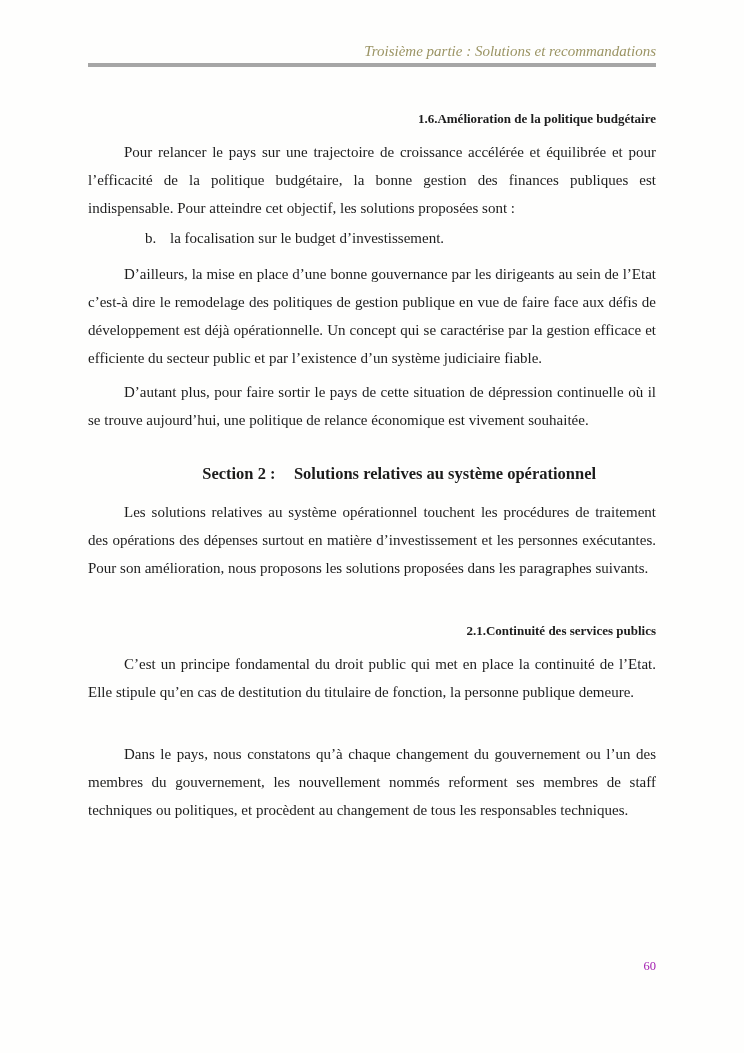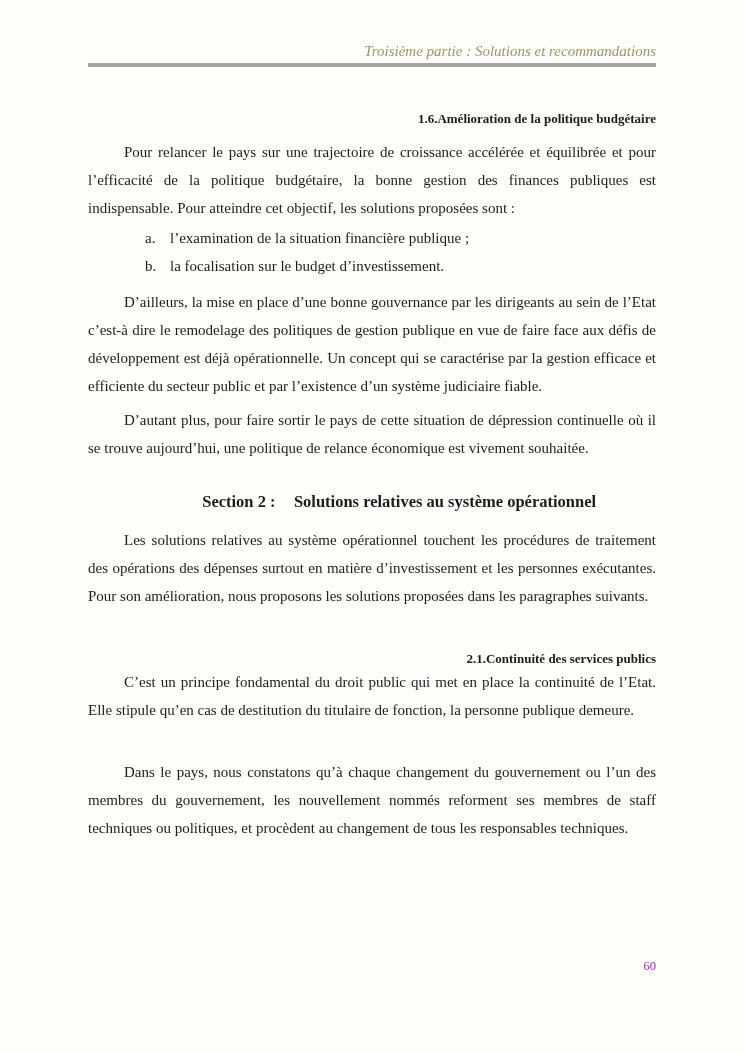--- a/index.html
+++ b/index.html
@@ -52,21 +52,21 @@
     margin-top:28px;
     font-size:16.5px;
     font-weight:bold;
     line-height:24px;
     padding-left:36px;
     text-align:center;
   }
   .h-section .sec-label { display:inline-block; width:110px; }
   .p5 { margin-top:12px; }
   .h-sub2 { margin-top:40px; }
-  .p6 { }
+  .p6 { margin-top:10px; }
   .p7 { margin-top:34px; }
   .page-number {
     position:absolute;
     top:958px;
     right:88px;
     font-size:12.5px;
     line-height:16px;
     color:#a21caf;
   }
 </style>
@@ -82,23 +82,20 @@
 
 
     <div class="h-sub">
       <span class="h-num">1.6.</span><span>Amélioration de la politique budgétaire</span>
     </div>
 
     <p class="para indent p2">Pour relancer le pays sur une trajectoire de croissance accélérée et équilibrée et pour l’efficacité de la politique budgétaire, la bonne gestion des finances publiques est indispensable. Pour atteindre cet objectif, les solutions proposées sont :</p>
 
     <div class="list">
       <div class="list-item">
-        <span class="marker">a.</span><span>l’examination de la situation financière publique ;</span>
-      </div>
-      <div class="list-item">
         <span class="marker">b.</span><span>la focalisation sur le budget d’investissement.</span>
       </div>
     </div>
 
     <p class="para indent p3">D’ailleurs, la mise en place d’une bonne gouvernance par les dirigeants au sein de l’Etat c’est-à dire le remodelage des politiques de gestion publique en vue de faire face aux défis de développement est déjà opérationnelle. Un concept qui se caractérise par la gestion efficace et efficiente du secteur public et par l’existence d’un système judiciaire fiable.</p>
 
     <p class="para indent p4">D’autant plus, pour faire sortir le pays de cette situation de dépression continuelle où il se trouve aujourd’hui, une politique de relance économique est vivement souhaitée.</p>
 
     <div class="h-section">
       <span class="sec-label">Section 2 :</span><span>Solutions relatives au système opérationnel</span>

